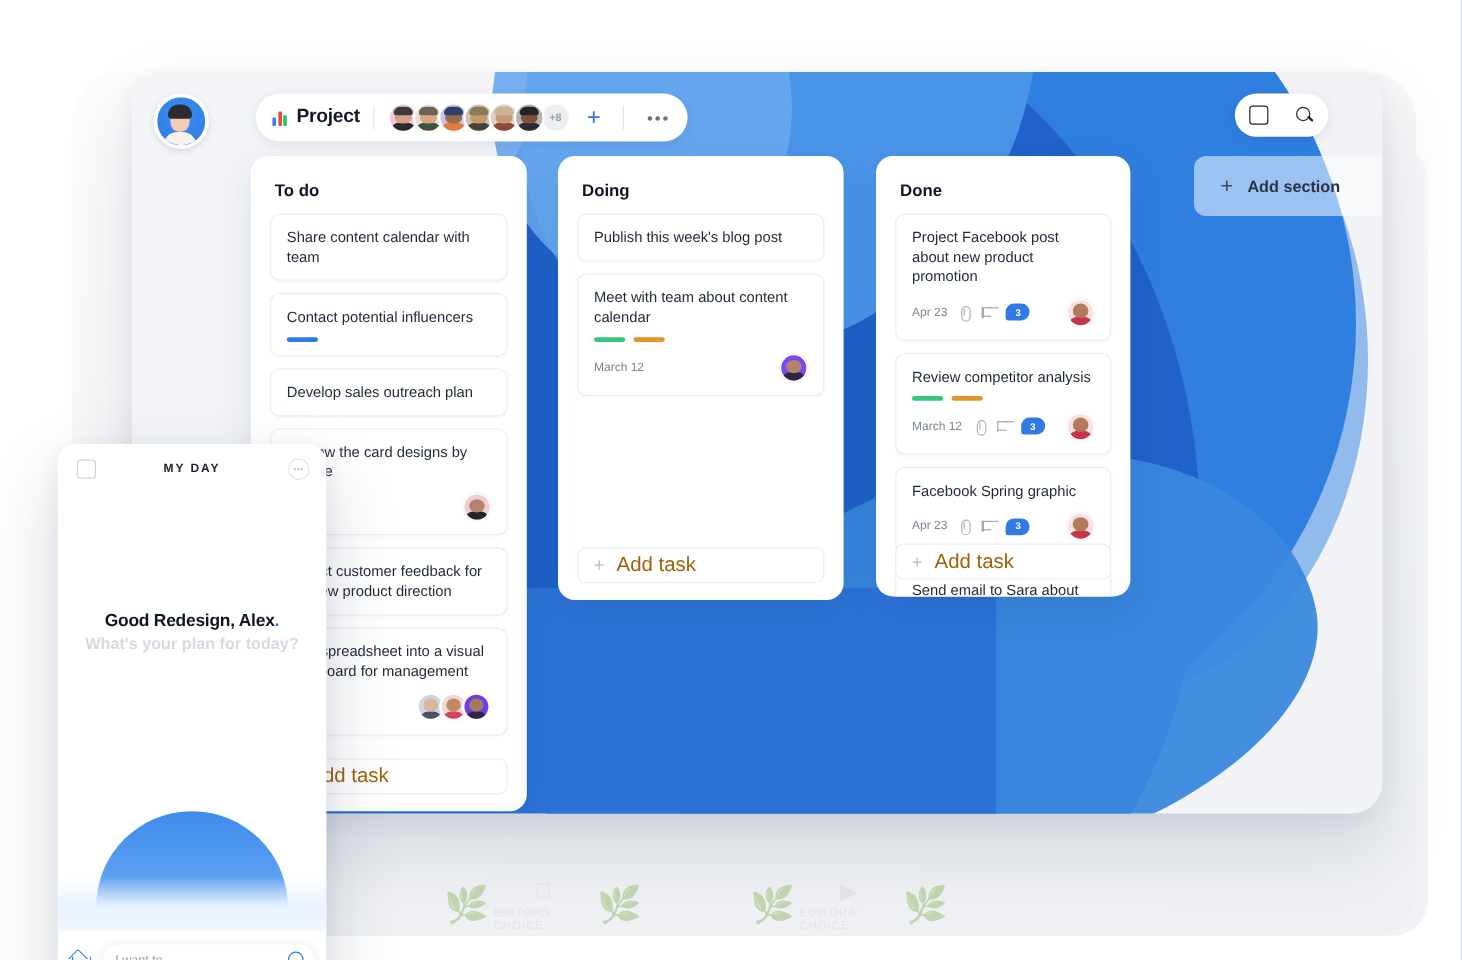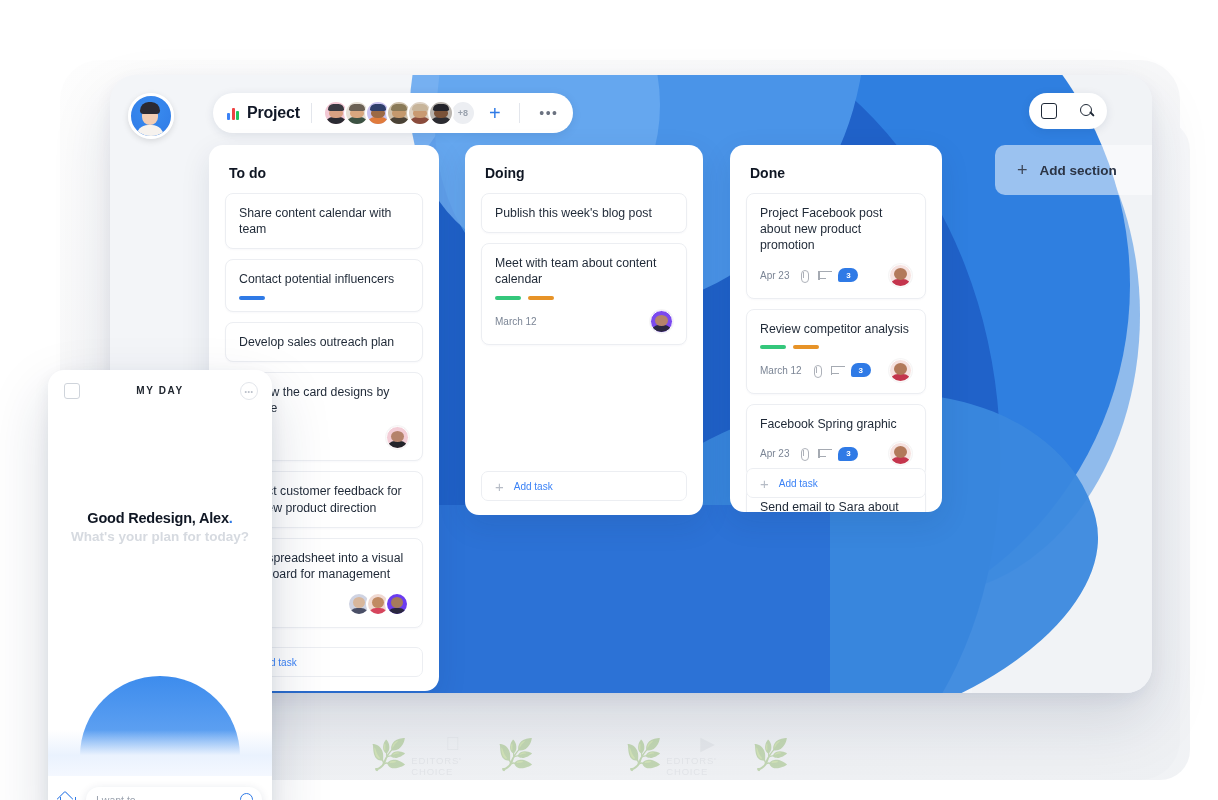--- a/index.html
+++ b/index.html
@@ -19,21 +19,21 @@
     filter:blur(0.5px);
   }
   .page-wash2{
     position:absolute;left:150px;top:120px;width:1040px;height:660px;
     background:linear-gradient(180deg,#f6f7f9 0%,#eef0f3 100%);
     border-radius:30px;opacity:.85;
   }
 
   
   .window{
-    position:absolute;left:110px;top:75px;width:1042px;height:618px;
+    position:absolute;left:110px;top:60px;width:1042px;height:618px;
     border-radius:26px;overflow:hidden;
     background:#f3f5f8;
     box-shadow:0 28px 60px rgba(22,40,80,.13), 0 6px 18px rgba(22,40,80,.06);
   }
   
   .blob{position:absolute;pointer-events:none;}
   .blob-a{ 
     left:300px;top:-150px;width:720px;height:720px;border-radius:50%;
     background:#2f7fe0;
   }
@@ -157,21 +157,21 @@
   }
   .card-av{width:21px;height:21px;border-radius:50%;margin-left:auto;overflow:hidden;position:relative;border:1.5px solid #fff;box-shadow:0 0 0 1px rgba(0,0,0,.04);}
   .av-stack{display:flex;justify-content:flex-end;margin-top:10px;}
   .av-stack .sa{width:20px;height:20px;border-radius:50%;margin-left:-5px;border:2px solid #fff;overflow:hidden;position:relative;}
   .add-task{
     position:absolute;left:16px;right:16px;bottom:14px;height:30px;
     border:1px solid #eceef2;border-radius:7px;display:flex;align-items:center;gap:10px;padding-left:13px;
     box-sizing:border-box;
   }
   .add-task .pl{color:#b6bcc6;font-size:15px;line-height:1;font-weight:300;}
-  .add-task .lb{color:#3b82f6;font-size:10px;}
+  .add-task .lb{color:#a16207;font-size:17px;}
 
   
   .phone{
     position:absolute;left:48px;top:322px;width:224px;height:458px;
     background:#fff;border-radius:16px;overflow:hidden;
     box-shadow:0 26px 60px rgba(22,40,80,.17), 0 6px 16px rgba(22,40,80,.08);
     margin-top:48px;
   }
   .ph-top{position:relative;height:40px;display:flex;align-items:center;}
   .ph-check{position:absolute;left:16px;top:13px;width:14px;height:14px;border:1.6px solid #cfd4db;border-radius:3px;}

